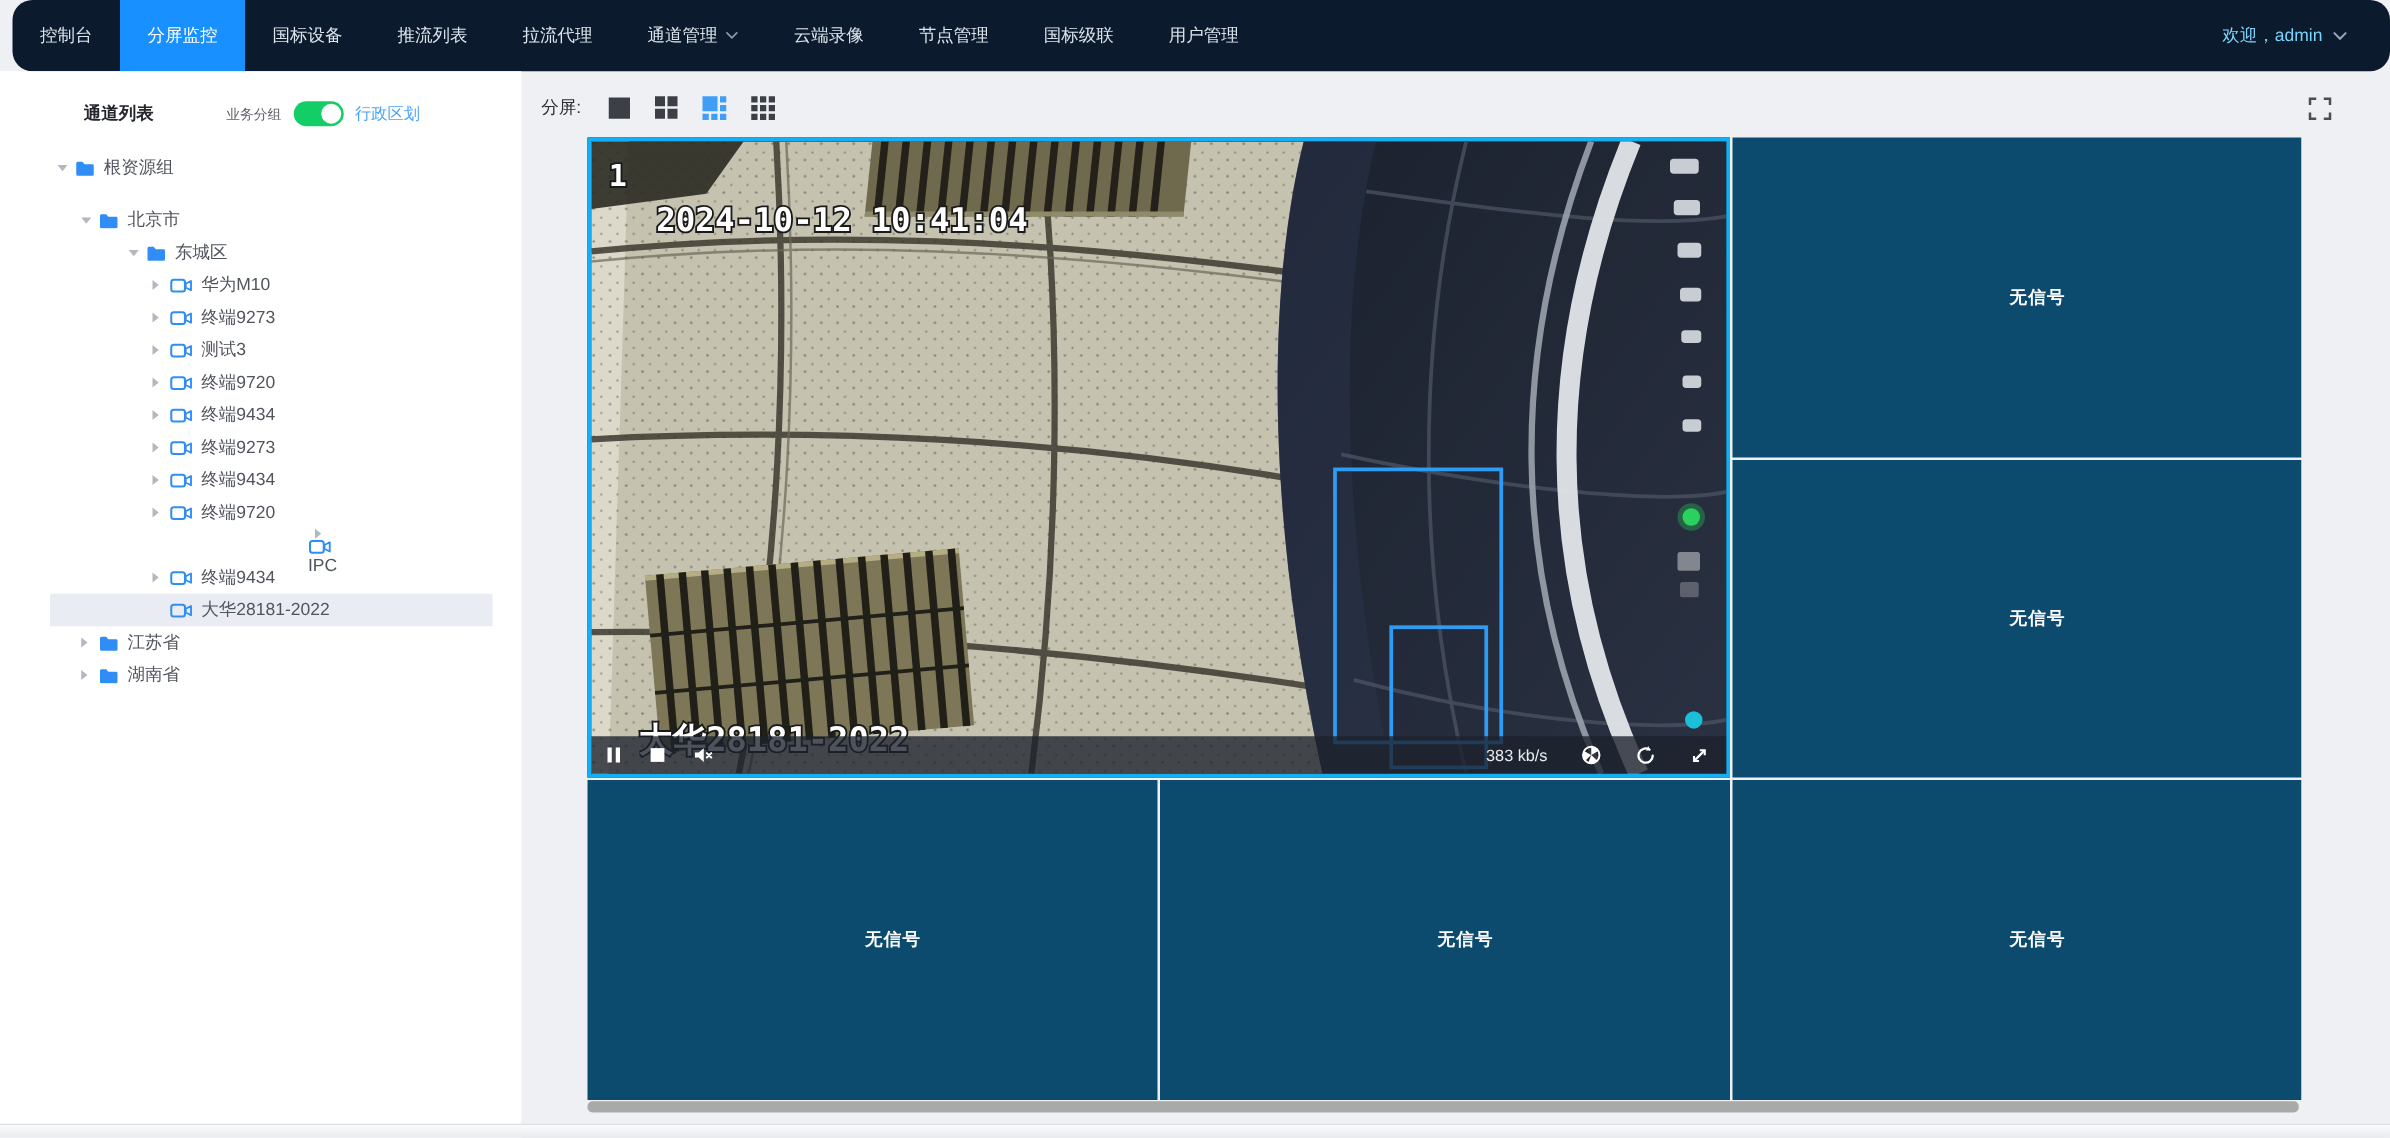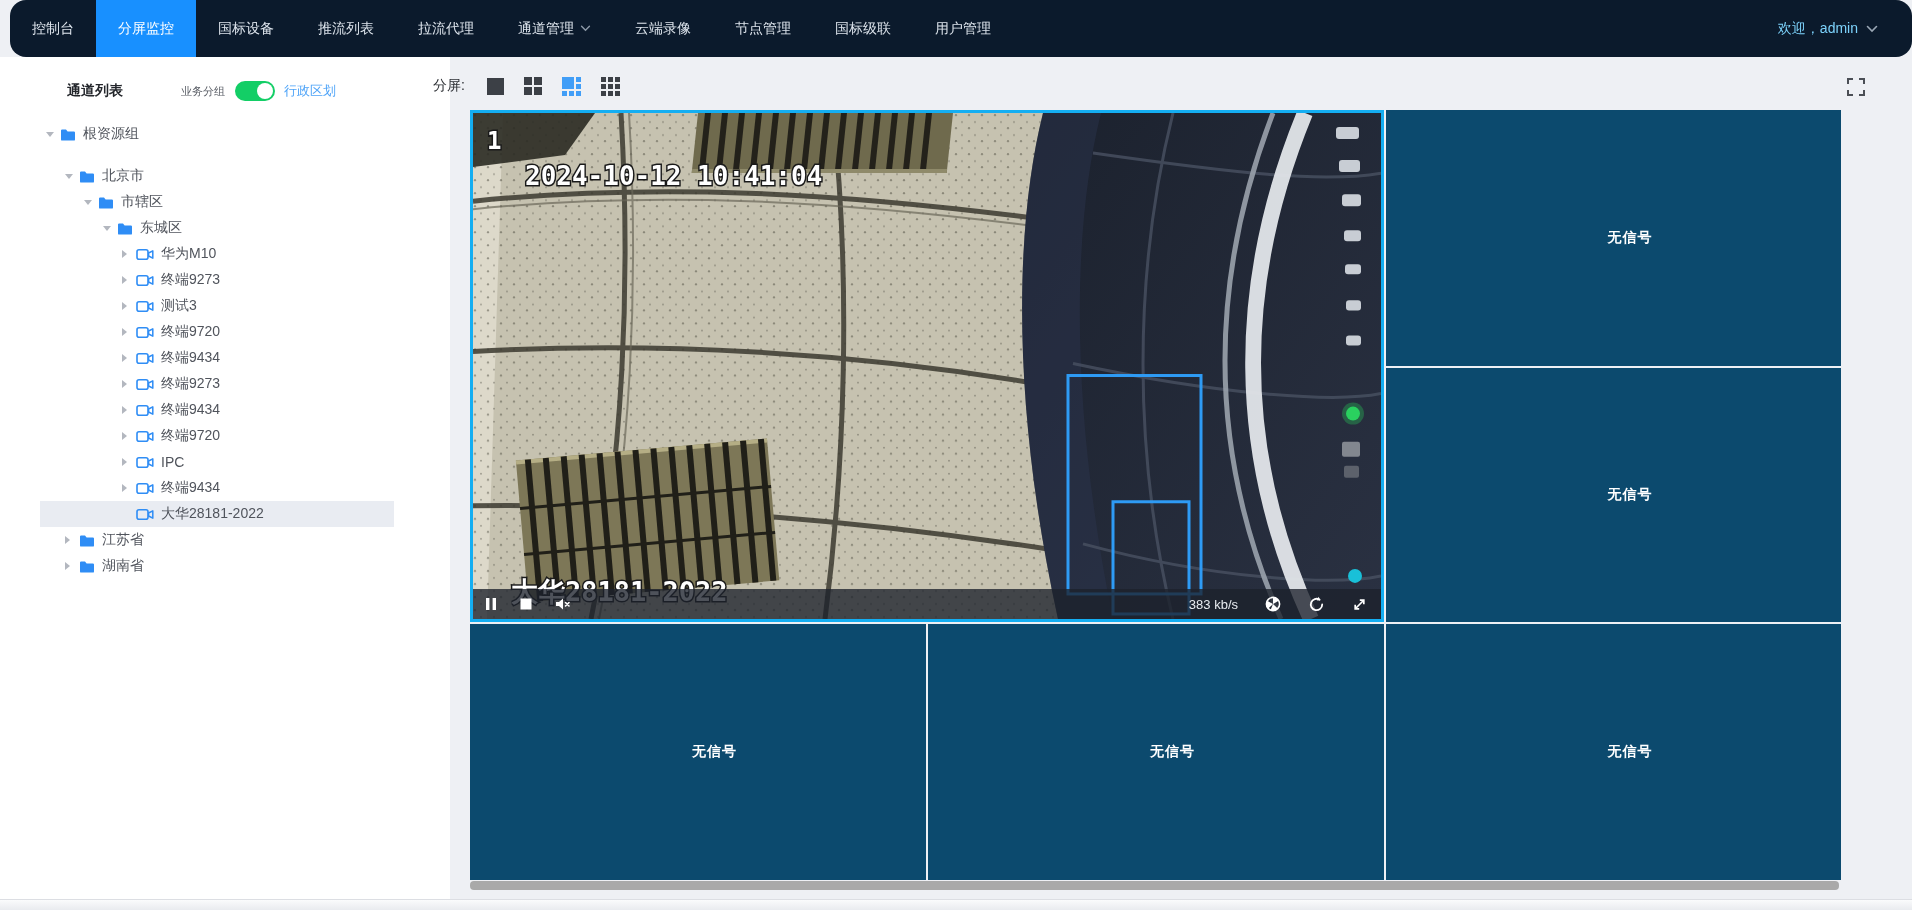--- a/index.html
+++ b/index.html
@@ -11,21 +11,21 @@
             background:#0b1a2c; display:flex; align-items:stretch;border-radius:16px; }
   .nav-item { display:flex; align-items:center; padding:0 22px; color:#dde4ec;
               font-size:14px; cursor:pointer; white-space:nowrap; }
   .nav-item.active { background:#1890ff; color:#fff; }
   .nav-item .chev { margin-left:6px; display:inline-flex; }
   .nav-right { margin-left:auto; display:flex; align-items:center; padding-right:34px;
                color:#7dd3fc; font-size:14px; }
   .nav-right .chev { margin-left:8px; display:inline-flex; }
 
   
-  .sidebar { position:absolute; left:0; top:57px; width:450px; bottom:0; background:#ffffff; }
+  .sidebar { position:absolute; left:0; top:57px; width:417px; bottom:0; background:#ffffff; }
   .side-header { display:flex; align-items:center; padding:24px 0 0 67px; }
   .side-title { font-size:14px; color:#23262b; font-weight:700; }
   .group-label { margin-left:58px; font-size:11px; color:#5a5e66; }
   .toggle { margin:0 9px 0 10px; width:40px; height:20px; border-radius:10px;
             background:#13ce66; position:relative; cursor:pointer; flex:none; }
   .toggle .knob { position:absolute; right:2px; top:2px; width:16px; height:16px;
                   border-radius:50%; background:#fff; }
   .region-label { font-size:13px; color:#4da3f8; }
 
   .tree { margin:20px 0 0 40px; width:354px; }
@@ -150,40 +150,29 @@
         <span class="caret down">
           <i></i>
         </span>
         <span class="t-icon">
           <svg width="16" height="13" viewBox="0 0 16 13">
             <path d="M1,2.6 Q1,1.4 2.1,1.4 L6,1.4 L7.6,3.4 L13.9,3.4 Q15,3.4 15,4.5 L15,11.4 Q15,12.6 13.9,12.6 L2.1,12.6 Q1,12.6 1,11.4 Z" fill="#2f8df5"></path>
           </svg>
         </span>
         <span class="t-label">北京市</span>
       </div>
-      <div class="tree-row" style="padding-left: 44px;">
+      <div class="tree-row" style="padding-left: 63px;">
         <span class="caret down">
           <i></i>
         </span>
         <span class="t-icon">
           <svg width="16" height="13" viewBox="0 0 16 13">
             <path d="M1,2.6 Q1,1.4 2.1,1.4 L6,1.4 L7.6,3.4 L13.9,3.4 Q15,3.4 15,4.5 L15,11.4 Q15,12.6 13.9,12.6 L2.1,12.6 Q1,12.6 1,11.4 Z" fill="#2f8df5"></path>
           </svg>
         </span>
-        <span class="t-label">市辖区</span>
-      </div>
-      <div class="tree-row" style="padding-left: 63px;">
-        <span class="caret down">
-          <i></i>
-        </span>
-        <span class="t-icon">
-          <svg width="16" height="13" viewBox="0 0 16 13">
-            <path d="M1,2.6 Q1,1.4 2.1,1.4 L6,1.4 L7.6,3.4 L13.9,3.4 Q15,3.4 15,4.5 L15,11.4 Q15,12.6 13.9,12.6 L2.1,12.6 Q1,12.6 1,11.4 Z" fill="#2f8df5"></path>
-          </svg>
-        </span>
         <span class="t-label">东城区</span>
       </div>
       <div class="tree-row" style="padding-left: 82px;">
         <span class="caret right">
           <i></i>
         </span>
         <span class="t-icon">
           <svg width="18" height="13" viewBox="0 0 18 13">
             <rect x="1" y="1.8" width="11" height="9.4" rx="2" fill="none" stroke="#2f8df5" stroke-width="1.6"></rect>
             <path d="M12.6,5 L16.8,2.8 L16.8,10.2 L12.6,8 Z" fill="none" stroke="#2f8df5" stroke-width="1.5" stroke-linejoin="round"></path>
@@ -268,21 +257,21 @@
           <i></i>
         </span>
         <span class="t-icon">
           <svg width="18" height="13" viewBox="0 0 18 13">
             <rect x="1" y="1.8" width="11" height="9.4" rx="2" fill="none" stroke="#2f8df5" stroke-width="1.6"></rect>
             <path d="M12.6,5 L16.8,2.8 L16.8,10.2 L12.6,8 Z" fill="none" stroke="#2f8df5" stroke-width="1.5" stroke-linejoin="round"></path>
           </svg>
         </span>
         <span class="t-label">终端9720</span>
       </div>
-      <div class="tree-row" style="padding-left: 82px;">
+      <div class="tree-row" style="padding-left: 82px; flex-direction: column;">
         <span class="caret right">
           <i></i>
         </span>
         <span class="t-icon">
           <svg width="18" height="13" viewBox="0 0 18 13">
             <rect x="1" y="1.8" width="11" height="9.4" rx="2" fill="none" stroke="#2f8df5" stroke-width="1.6"></rect>
             <path d="M12.6,5 L16.8,2.8 L16.8,10.2 L12.6,8 Z" fill="none" stroke="#2f8df5" stroke-width="1.5" stroke-linejoin="round"></path>
           </svg>
         </span>
         <span class="t-label">IPC</span>

